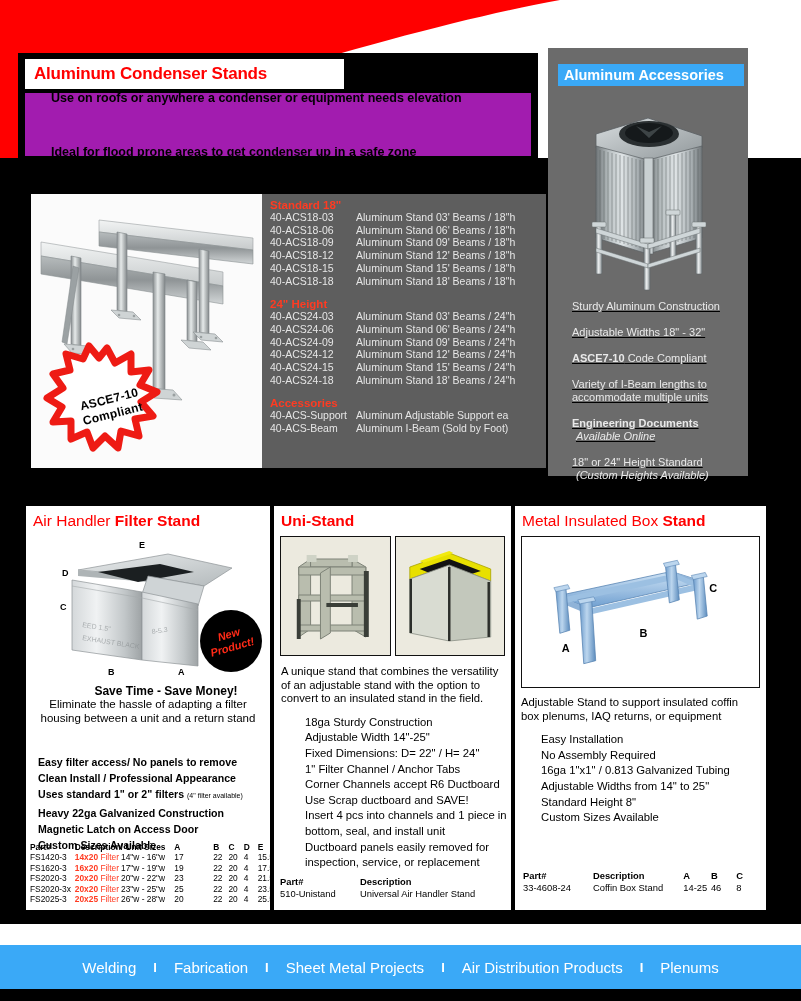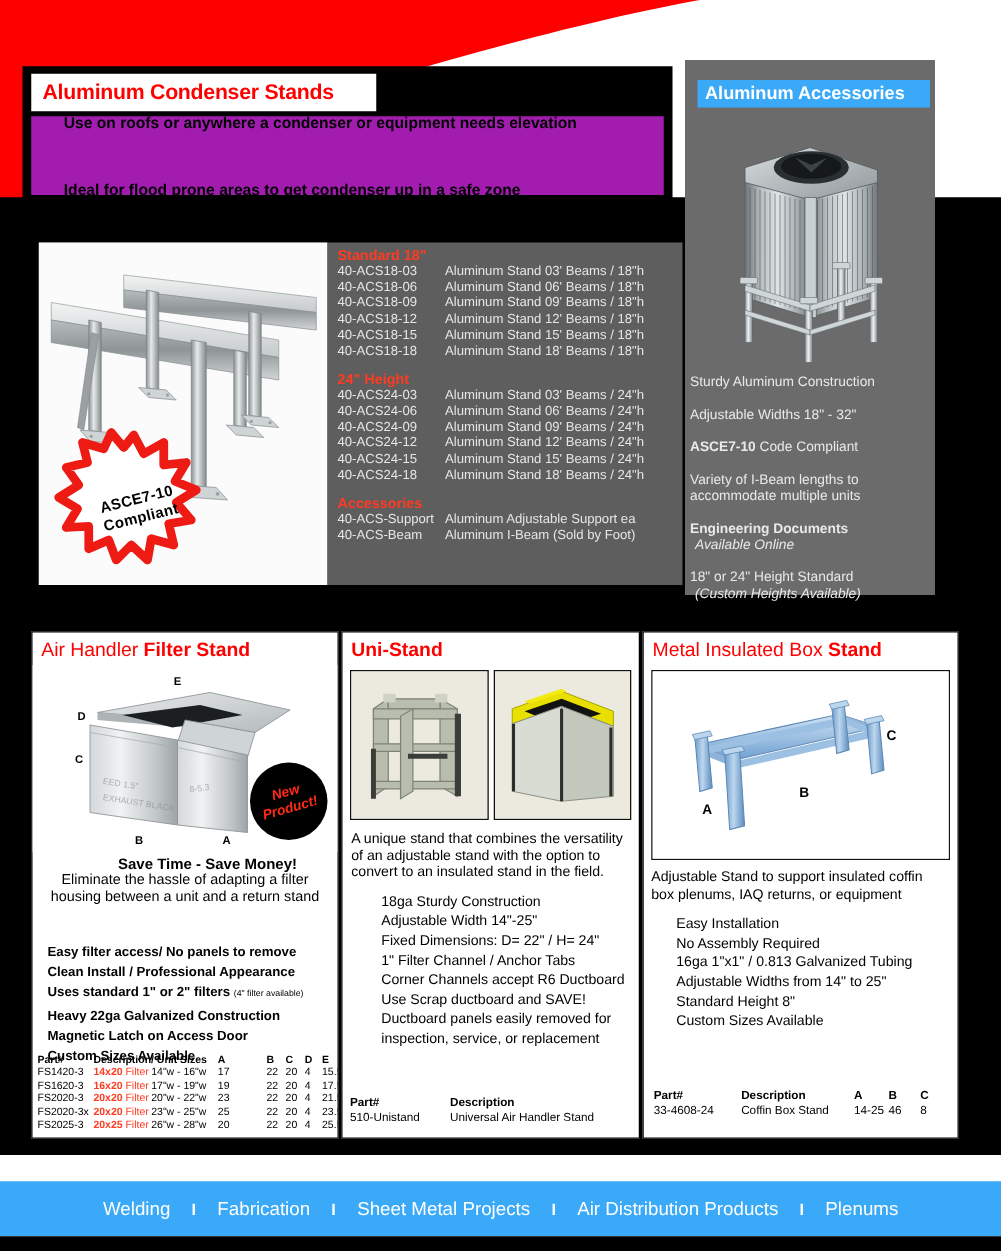--- a/index.html
+++ b/index.html
@@ -10,35 +10,35 @@
 
   
   .swoosh-wrap{position:absolute;left:0;top:0;width:801px;height:190px;overflow:hidden;}
   .swoosh{position:absolute;left:0;top:0;width:801px;height:190px;}
 
   
   .black-body{position:absolute;left:0;top:158px;width:801px;height:766px;background:#000;}
 
   
   .hdr-block{position:absolute;left:18px;top:53px;width:520px;height:110px;background:#000;}
-  .hdr-title-box{position:absolute;left:7px;top:6px;width:276px;height:30px;background:#fff;
+  .hdr-title-box{position:absolute;left:7px;top:6px;width:319px;height:30px;background:#fff;
                  display:flex;align-items:center;}
   .hdr-title{font-size:17px;font-weight:bold;color:#ff0000;padding-left:9px;letter-spacing:-0.2px;
              white-space:nowrap;}
   .hdr-lines{position:absolute;left:7px;top:40px;width:506px;height:63px;background:#a21caf;
              display:flex;flex-direction:column;justify-content:center;gap:30px;}
   .hdr-line{font-size:12.5px;font-weight:bold;color:#000;padding-left:26px;margin:5px 0;white-space:nowrap;}
 
   
   .alum-panel{position:absolute;left:548px;top:48px;width:200px;height:428px;background:#6b6b6b;}
   .alum-badge{position:absolute;left:10px;top:16px;width:186px;height:22px;background:#3aa9f7;
               display:flex;align-items:center;}
   .alum-badge span{font-size:14.5px;font-weight:bold;color:#fff;padding-left:6px;white-space:nowrap;}
   .alum-img{position:absolute;left:26px;top:48px;width:150px;height:200px;}
-  .alum-feats{position:absolute;left:4px;top:252px;width:180px;}
+  .alum-feats{position:absolute;left:24px;top:252px;width:180px;text-decoration:underline;}
   .alum-feat{color:#e9e9e9;font-size:11px;line-height:13px;margin-bottom:13px;}
   .alum-feat .bold{font-weight:bold;}
   .alum-feat .ital{font-style:italic;}
   .alum-feat .sub{display:block;padding-left:4px;}
 
   
   .stand-photo{position:absolute;left:31px;top:194px;width:231px;height:274px;
                background:#ffffff;overflow:hidden;}
   .starburst{position:absolute;left:20px;top:160px;width:120px;height:105px;}
   .sb-txt{position:absolute;left:0;top:0;width:120px;height:105px;
@@ -552,20 +552,21 @@
 
     <div class="us-para">A unique stand that combines the versatility of an adjustable stand with the option to convert to an insulated stand in the field.</div>
 
     <ul class="us-list">
       <li>18ga Sturdy Construction</li>
       <li>Adjustable Width 14"-25"</li>
       <li>Fixed Dimensions: D= 22" / H= 24"</li>
       <li>1" Filter Channel / Anchor Tabs</li>
       <li>Corner Channels accept R6 Ductboard</li>
       <li>Use Scrap ductboard and SAVE!</li>
+      <li>Insert 4 pcs into channels and 1 piece in bottom, seal, and install unit</li>
       <li>Ductboard panels easily removed for inspection, service, or replacement</li>
     </ul>
 
     <table class="ptable tbl-b">
       <thead>
         <tr>
           <th>Part#</th>
           <th>Description</th>
         </tr>
       </thead>

